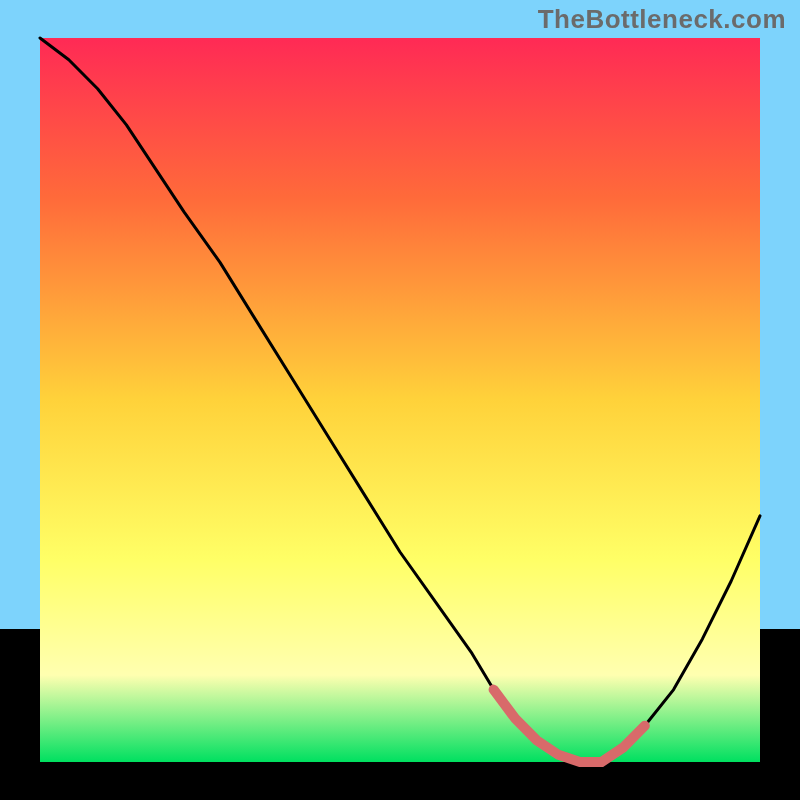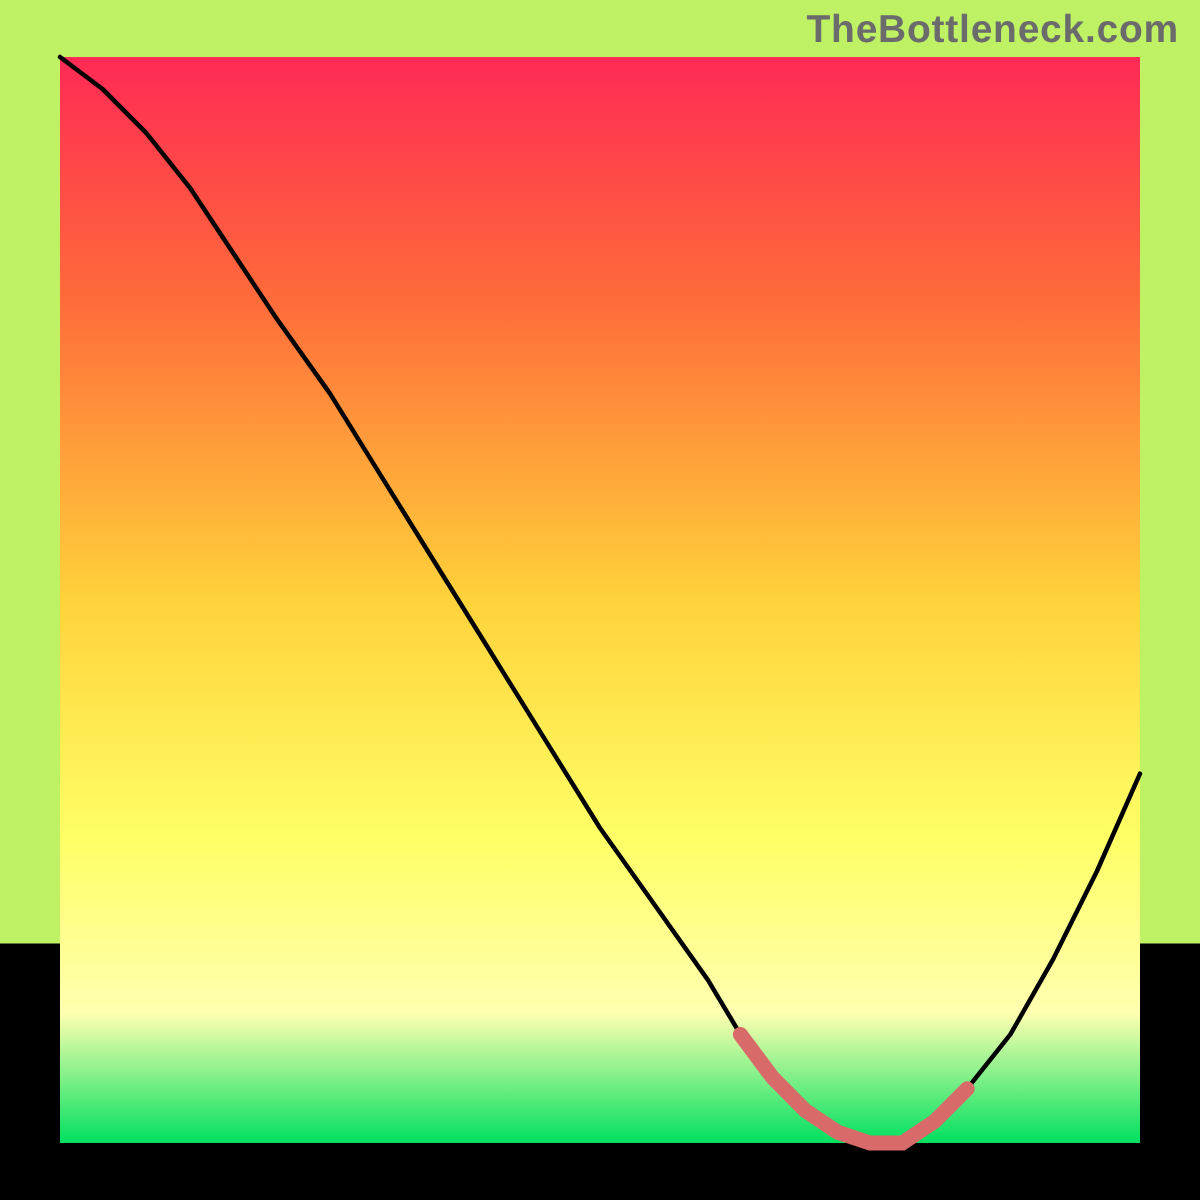--- a/index.html
+++ b/index.html
@@ -8,21 +8,21 @@
     width: 800px;
     height: 800px;
     background: #000;
     font-family: Arial, Helvetica, sans-serif;
     overflow: hidden;
   }
   .frame {
     position: relative;
     width: 800px;
     height: 629px;
-    background: #bef264;
+    background: #7dd3fc;
   }
   .watermark {
     position: absolute;
     top: 4px;
     right: 14px;
     color: #6b6b6b;
     font-size: 26px;
     font-weight: 600;
     letter-spacing: 0.5px;
     user-select: none;

